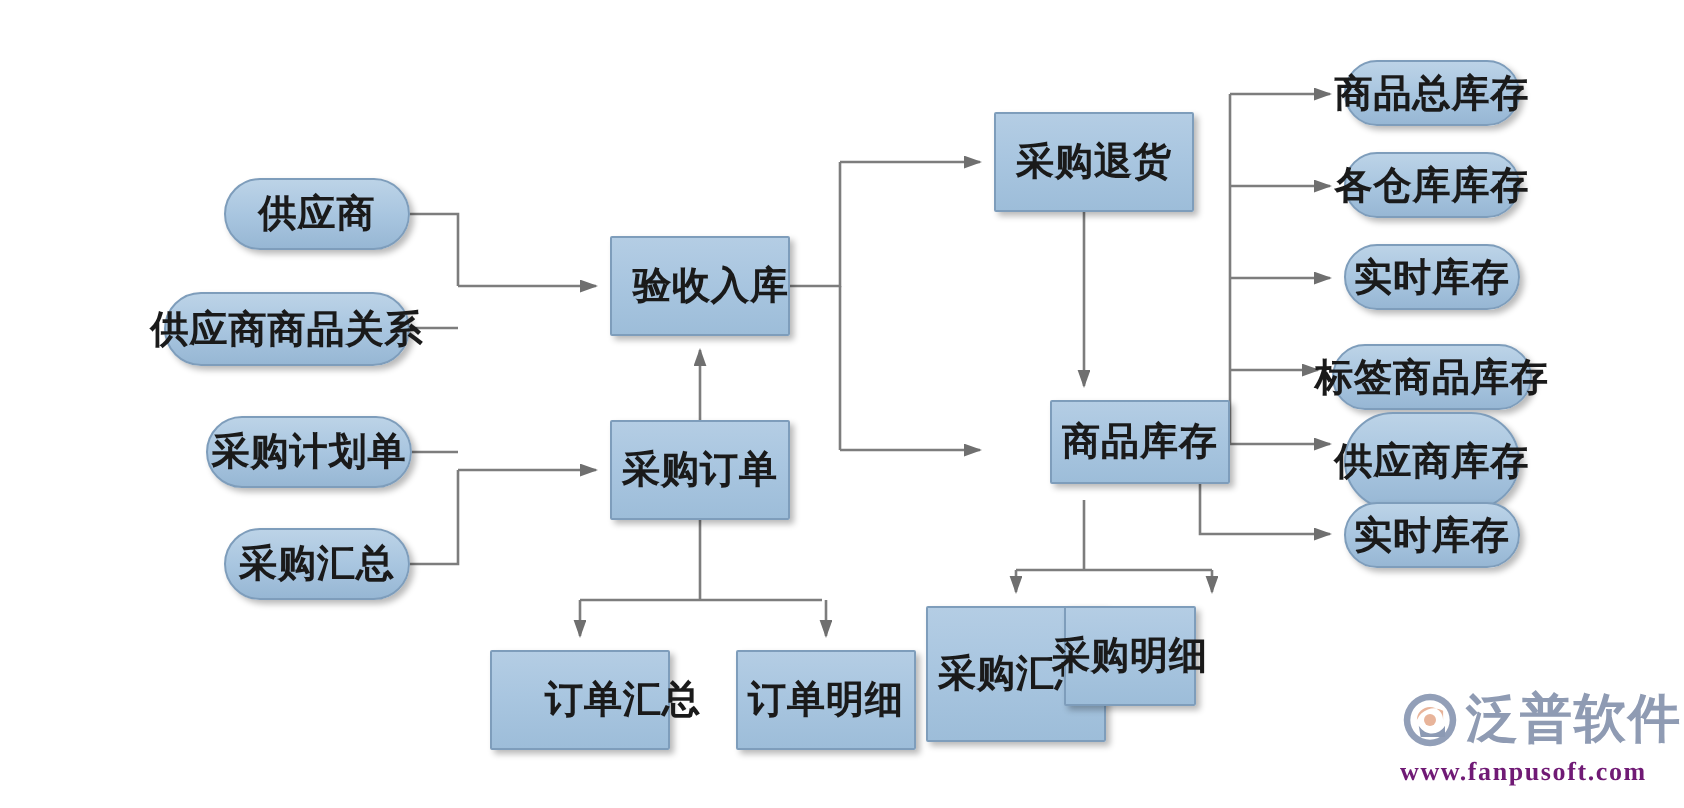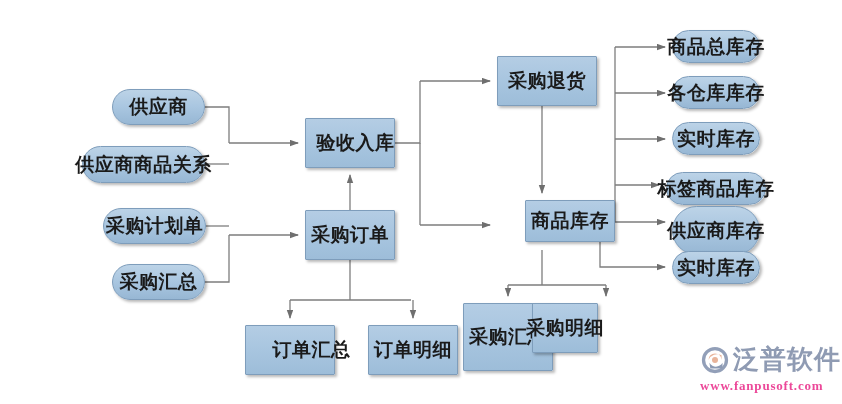--- a/index.html
+++ b/index.html
@@ -157,16 +157,16 @@
       <span class="logo-mark">
         <svg viewBox="0 0 32 32" width="30" height="30" xmlns="http://www.w3.org/2000/svg">
           <path d="M16 2 A14 14 0 1 0 16 30 A14 14 0 0 0 16 2 Z M16 5.5 A10.5 10.5 0 1 1 16 26.5 A10.5 10.5 0 0 1 16 5.5 Z" fill="#8c9ab4" opacity="0.95"></path>
           <path d="M9 16 A7 7 0 0 1 23 16 L23 11 A10 10 0 0 0 9 16 Z" fill="#e8b49a"></path>
           <path d="M10 19 C14 25, 21 24, 24 19 L24 25 L11 25 Z" fill="#8c9ab4"></path>
           <circle cx="16" cy="16" r="3.2" fill="#e8b49a"></circle>
         </svg>
       </span>
       <span class="logo-text" style="color: rgb(143, 155, 179);">泛普软件</span>
     </div>
-    <div class="logo-url" style="color: #ec4899;">www.fanpusoft.com</div>
+    <div class="logo-url" style="color: #701a75;">www.fanpusoft.com</div>
   </div>
 
 </div>
 
 </body></html>

